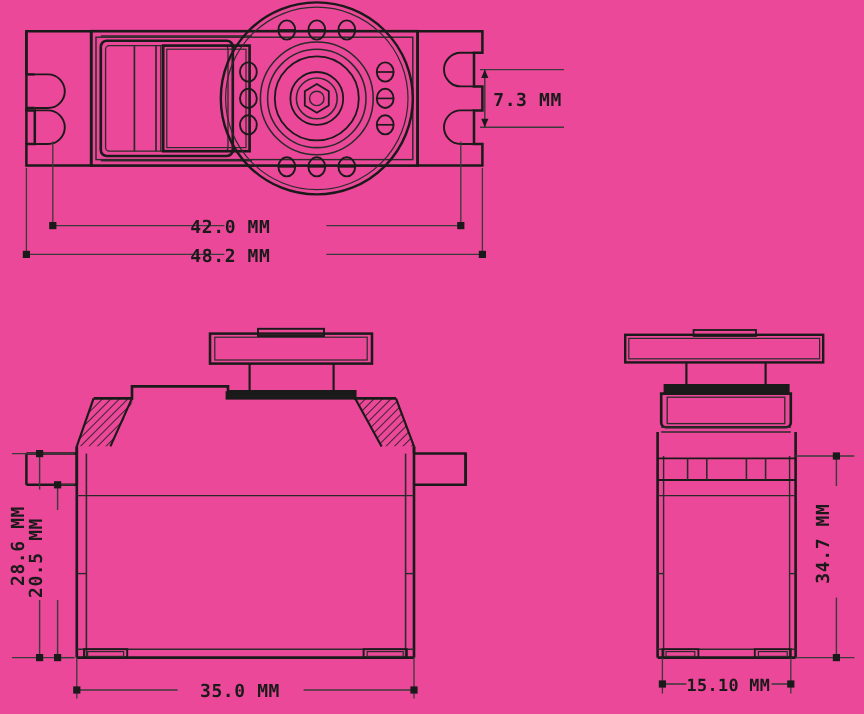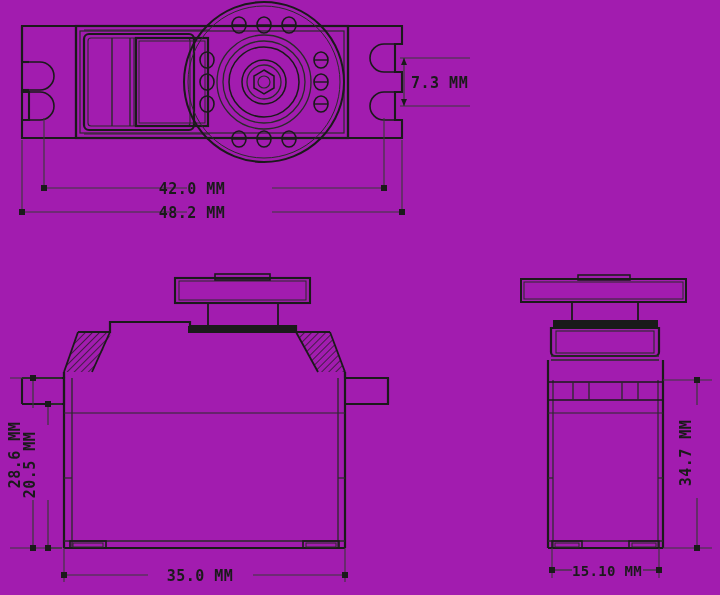--- a/index.html
+++ b/index.html
@@ -8,21 +8,21 @@
     padding: 0;
     background: #ffffff;
   }
   body {
     font-family: "DejaVu Sans Mono", monospace;
   }
   #sheet {
     position: relative;
     width: 720px;
     height: 595px;
-    background: #a21caf;
+    background: #ec4899;
     overflow: hidden;
   }
   #sheet svg {
     position: absolute;
     left: 0;
     top: 0;
     display: block;
   }
   .dimtext {
     font-family: "DejaVu Sans Mono", monospace;

